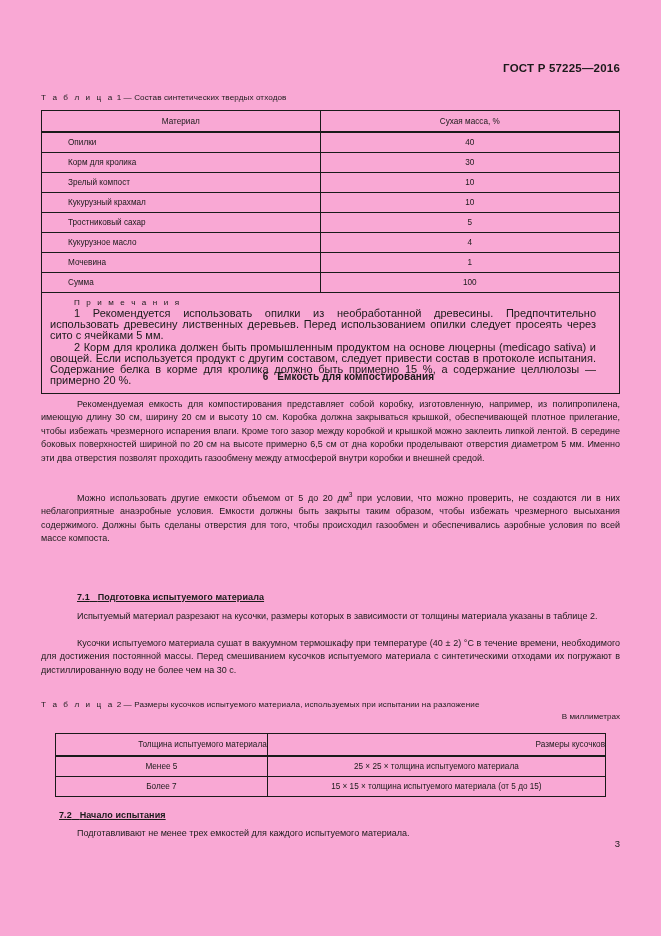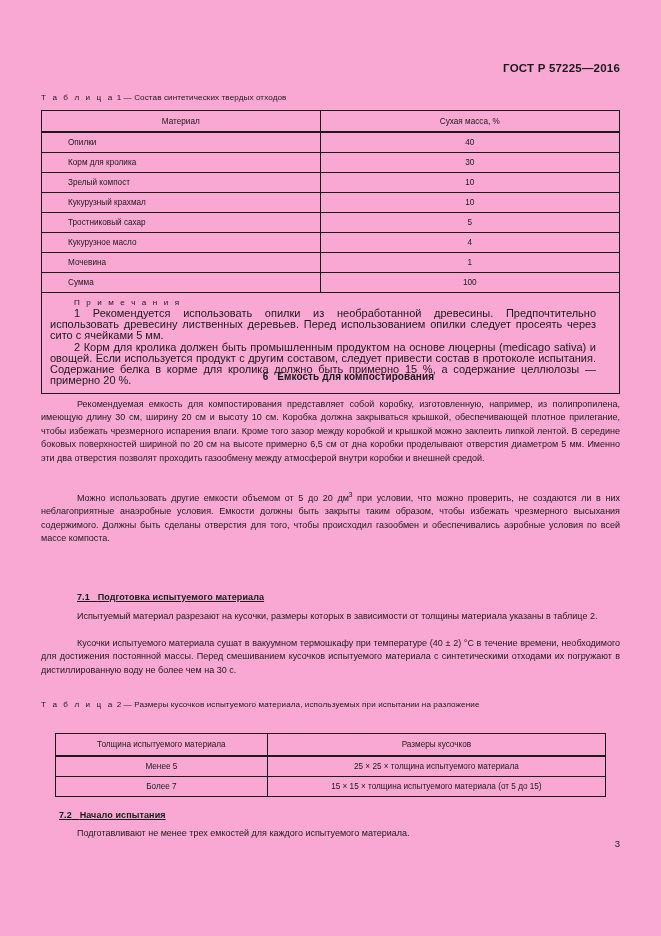--- a/index.html
+++ b/index.html
@@ -99,20 +99,21 @@
     text-align: justify;
   }
 
   .t2 .c-cell {
     height: 19px;
     vertical-align: middle;
     text-align: center;
   }
   .t2 .th-cell {
     height: 21px;
+    text-align: right;
   }
 
   
   h2.section {
     font-size: 10px;
     font-weight: bold;
     margin: 0;
     padding-left: 36px;
     letter-spacing: 0.1px;
     text-align: center;
@@ -269,20 +270,21 @@
     <p class="body">Кусочки испытуемого материала сушат в вакуумном термошкафу при температуре (40 ± 2) °С в течение времени, необходимого для достижения постоянной массы. Перед смешиванием кусочков испытуемого материала с синтетическими отходами их погружают в дистиллированную воду не более чем на 30 с.</p>
   </div>
 
   <div class="block-cap2">
     <p class="table-caption">
       <span class="spaced">Т а б л и ц а</span>
       <span>2</span>
       <span>—</span>
       <span>Размеры кусочков испытуемого материала, используемых при испытании на разложение</span>
     </p>
+    <p class="units-note">В миллиметрах</p>
   </div>
 
   <div class="block-table2">
     <table class="t2">
       <colgroup>
         <col style="width:38.5%">
         <col style="width:61.5%">
       </colgroup>
       <thead>
         <tr>

